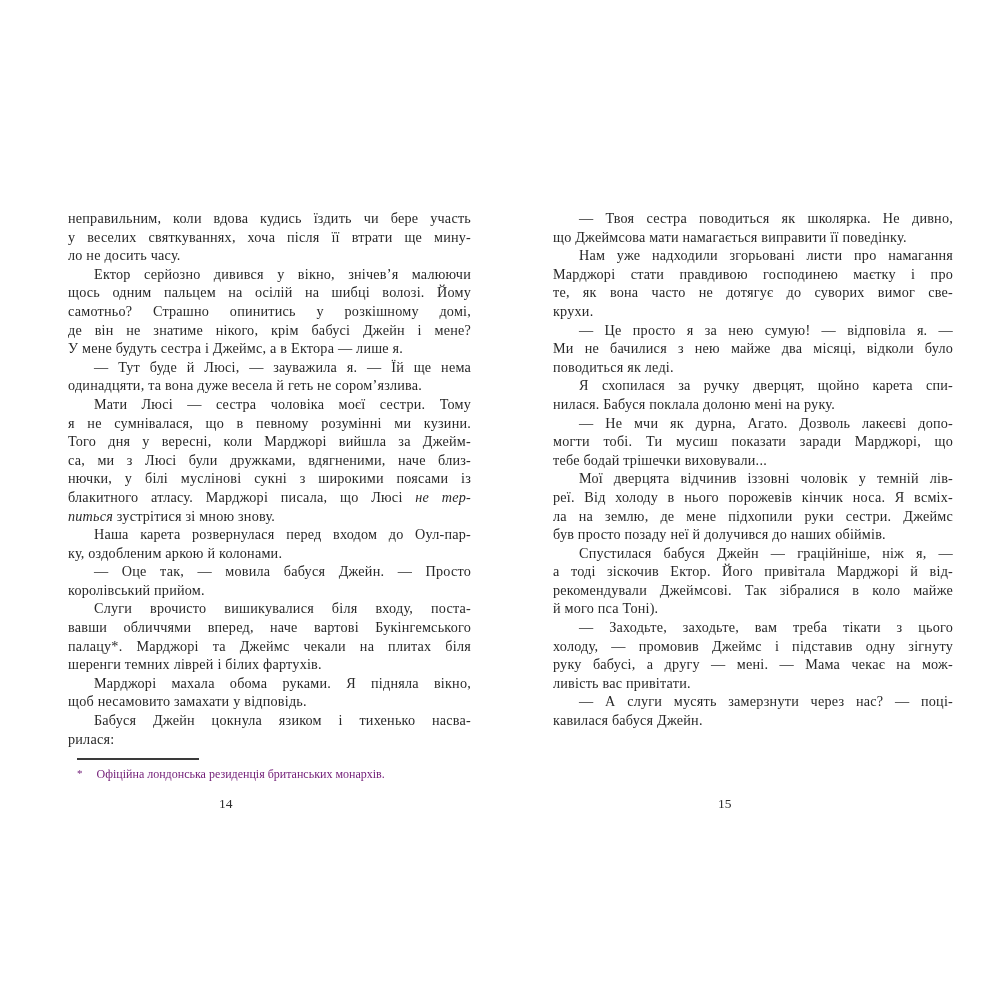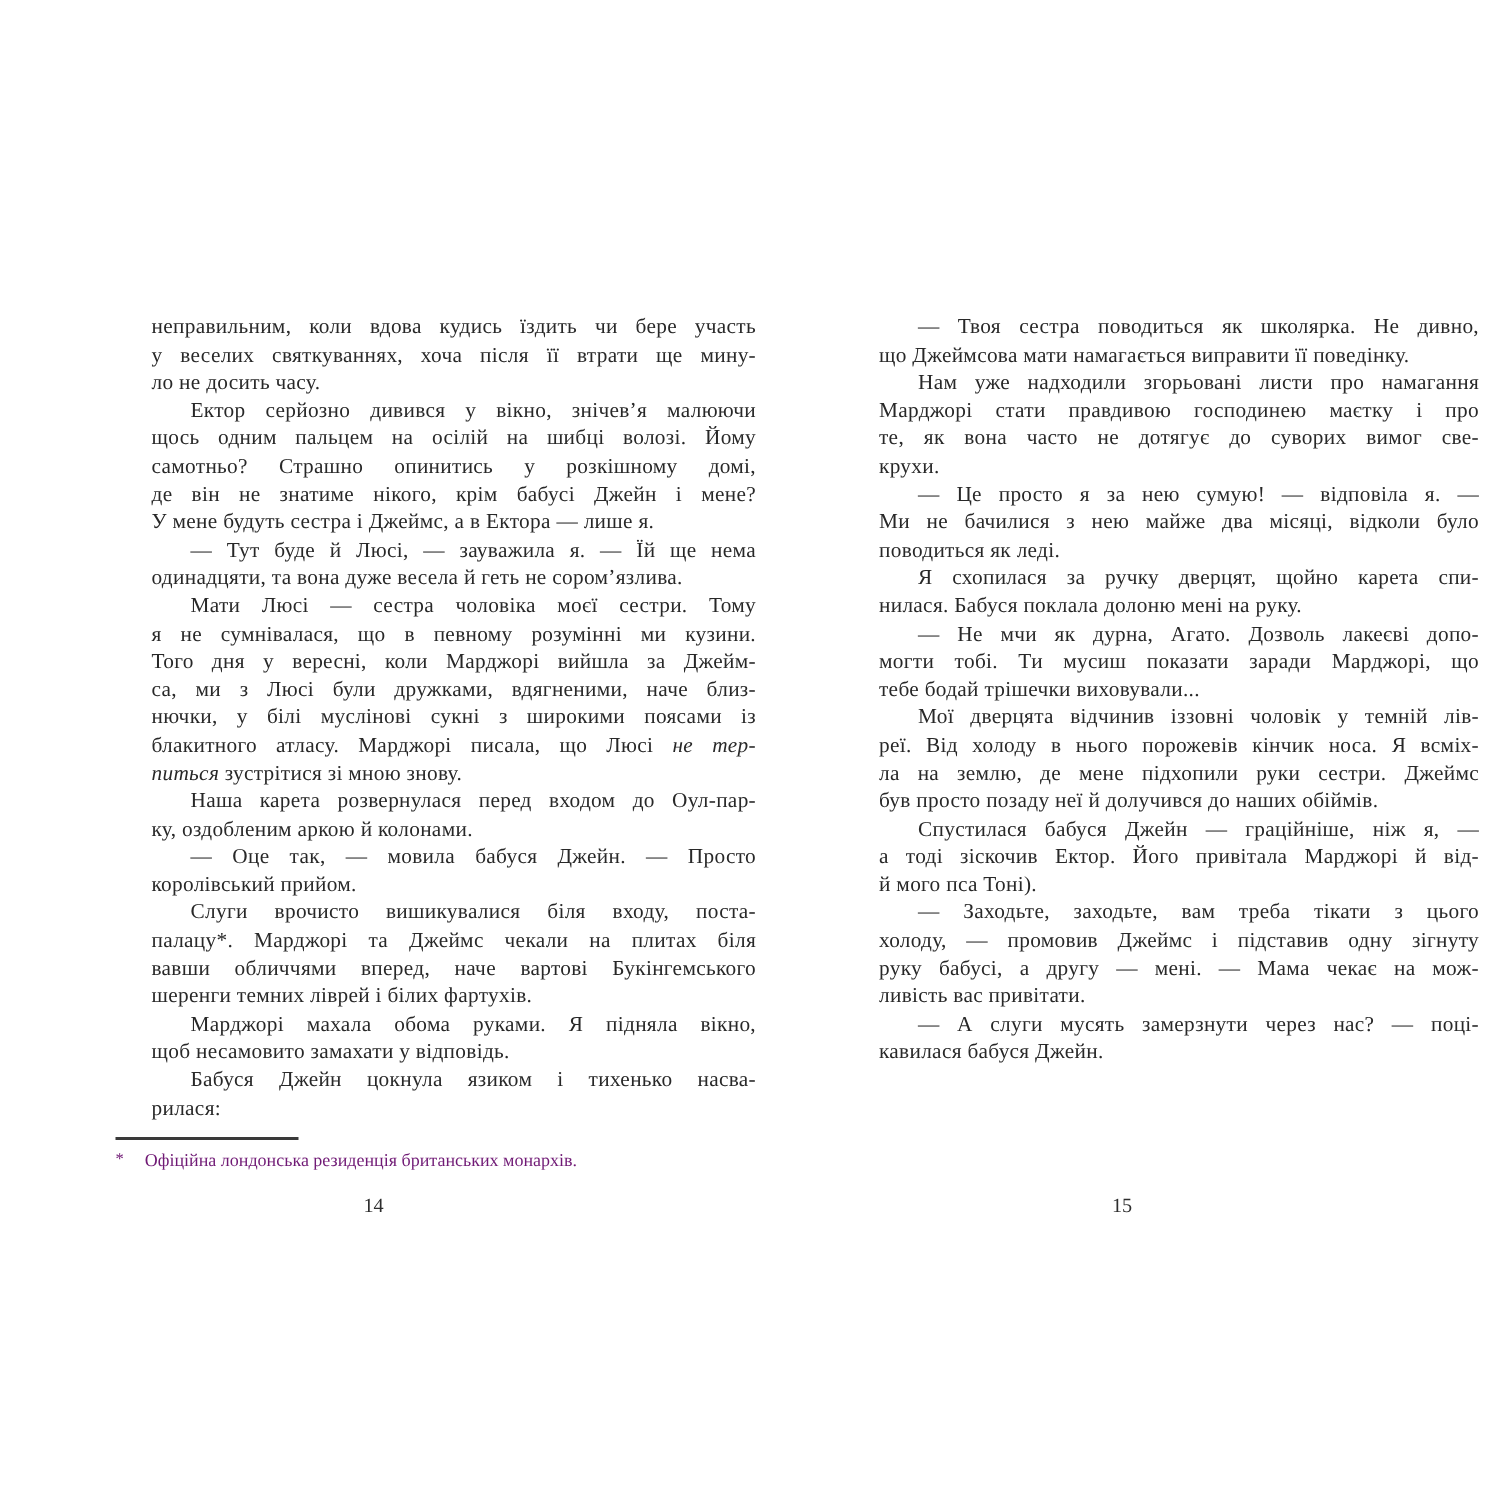--- a/index.html
+++ b/index.html
@@ -15,21 +15,20 @@
     overflow: hidden;
     font-family: "Liberation Serif", "DejaVu Serif", serif;
     color: #282828;
   }
   .text-block {
     position: absolute;
     top: 209px;
     font-size: 14.2px;
     line-height: 18.6px;
     letter-spacing: 0.015em;
-    margin-left: 33px;
   }
   #left-text  { left: 68px;  width: 403px; }
   #right-text { left: 553px; width: 400px; }
   .line {
     text-align: justify;
     text-align-last: justify;
     white-space: normal;
     height: 18.6px;
     overflow: visible;
   }
@@ -51,21 +50,20 @@
     width: 400px;
     font-size: 12px;
     line-height: 15px;
     color: #701a75;
   }
   #footnote .marker { margin-right: 14px; font-size: 11px; vertical-align: 1px; }
   .page-number {
     position: absolute;
     top: 796px;
     width: 60px;
-    text-align: center;
     font-size: 13.5px;
     color: #2e2e2e;
   }
   #page-number-left  { left: 219px; }
   #page-number-right { left: 718px; }
 </style>
 </head>
 <body>
 
 <div id="canvas">
@@ -86,22 +84,22 @@
       <div class="line">Того дня у вересні, коли Марджорі вийшла за Джейм-</div>
       <div class="line">са, ми з Люсі були дружками, вдягненими, наче близ-</div>
       <div class="line">нючки, у білі муслінові сукні з широкими поясами із</div>
       <div class="line">блакитного атласу. Марджорі писала, що Люсі <i>не тер-</i></div>
       <div class="line last"><i>питься</i> зустрітися зі мною знову.</div>
       <div class="line indent">Наша карета розвернулася перед входом до Оул-пар-</div>
       <div class="line last">ку, оздобленим аркою й колонами.</div>
       <div class="line indent">— Оце так, — мовила бабуся Джейн. — Просто</div>
       <div class="line last">королівський прийом.</div>
       <div class="line indent">Слуги врочисто вишикувалися біля входу, поста-</div>
+      <div class="line">вавши обличчями вперед, наче вартові Букінгемського</div>
       <div class="line">палацу*. Марджорі та Джеймс чекали на плитах біля</div>
-      <div class="line">вавши обличчями вперед, наче вартові Букінгемського</div>
       <div class="line last">шеренги темних ліврей і білих фартухів.</div>
       <div class="line indent">Марджорі махала обома руками. Я підняла вікно,</div>
       <div class="line last">щоб несамовито замахати у відповідь.</div>
       <div class="line indent">Бабуся Джейн цокнула язиком і тихенько насва-</div>
       <div class="line last">рилася:</div>
     </div>
 
   <div id="right-text" class="text-block">
       <div class="line indent">— Твоя сестра поводиться як школярка. Не дивно,</div>
       <div class="line last">що Джеймсова мати намагається виправити її поведінку.</div>
@@ -116,20 +114,21 @@
       <div class="line last">нилася. Бабуся поклала долоню мені на руку.</div>
       <div class="line indent">— Не мчи як дурна, Агато. Дозволь лакеєві допо-</div>
       <div class="line">могти тобі. Ти мусиш показати заради Марджорі, що</div>
       <div class="line last">тебе бодай трішечки виховували...</div>
       <div class="line indent">Мої дверцята відчинив іззовні чоловік у темній лів-</div>
       <div class="line">реї. Від холоду в нього порожевів кінчик носа. Я всміх-</div>
       <div class="line">ла на землю, де мене підхопили руки сестри. Джеймс</div>
       <div class="line last">був просто позаду неї й долучився до наших обіймів.</div>
       <div class="line indent">Спустилася бабуся Джейн — граційніше, ніж я, —</div>
       <div class="line">а тоді зіскочив Ектор. Його привітала Марджорі й від-</div>
+      <div class="line">рекомендували Джеймсові. Так зібралися в коло майже</div>
       <div class="line last">й мого пса Тоні).</div>
       <div class="line indent">— Заходьте, заходьте, вам треба тікати з цього</div>
       <div class="line">холоду, — промовив Джеймс і підставив одну зігнуту</div>
       <div class="line">руку бабусі, а другу — мені. — Мама чекає на мож-</div>
       <div class="line last">ливість вас привітати.</div>
       <div class="line indent">— А слуги мусять замерзнути через нас? — поці-</div>
       <div class="line last">кавилася бабуся Джейн.</div>
     </div>
 
   <div id="footnote-rule"></div>

